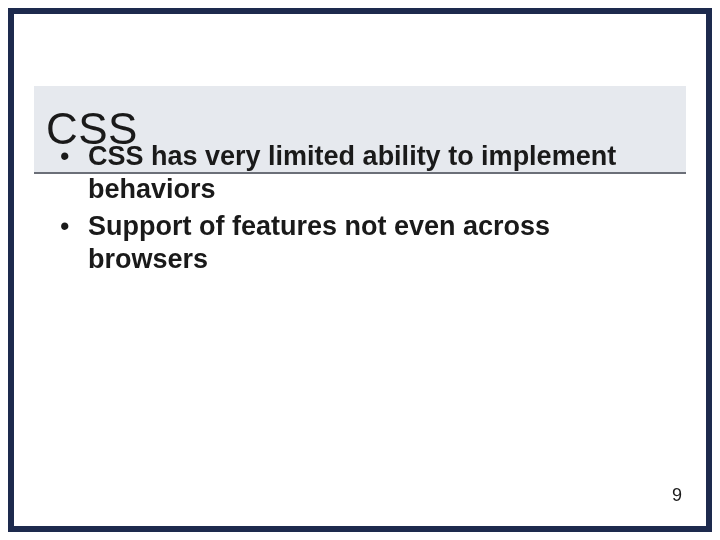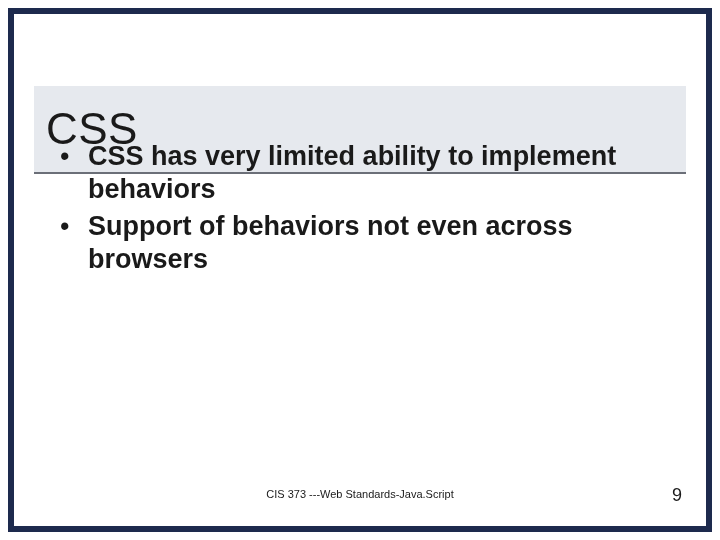--- a/index.html
+++ b/index.html
@@ -115,21 +115,20 @@
       <div class="title-text">CSS</div>
     </div>
 
     <div class="body-area">
       <div class="bullet-item">
         <div class="bullet-marker">•</div>
         <div class="bullet-text">CSS has very limited ability to implement behaviors</div>
       </div>
       <div class="bullet-item">
         <div class="bullet-marker">•</div>
-        <div class="bullet-text">Support of behaviors not even across browsers</div>
+        <div class="bullet-text">Support of features not even across browsers</div>
       </div>
     </div>
 
-    <div class="footer-text">CIS 373 ---Web Standards-Java.Script</div>
     <div class="page-number">9</div>
 
   </div>
 </div>
 
 </body></html>

